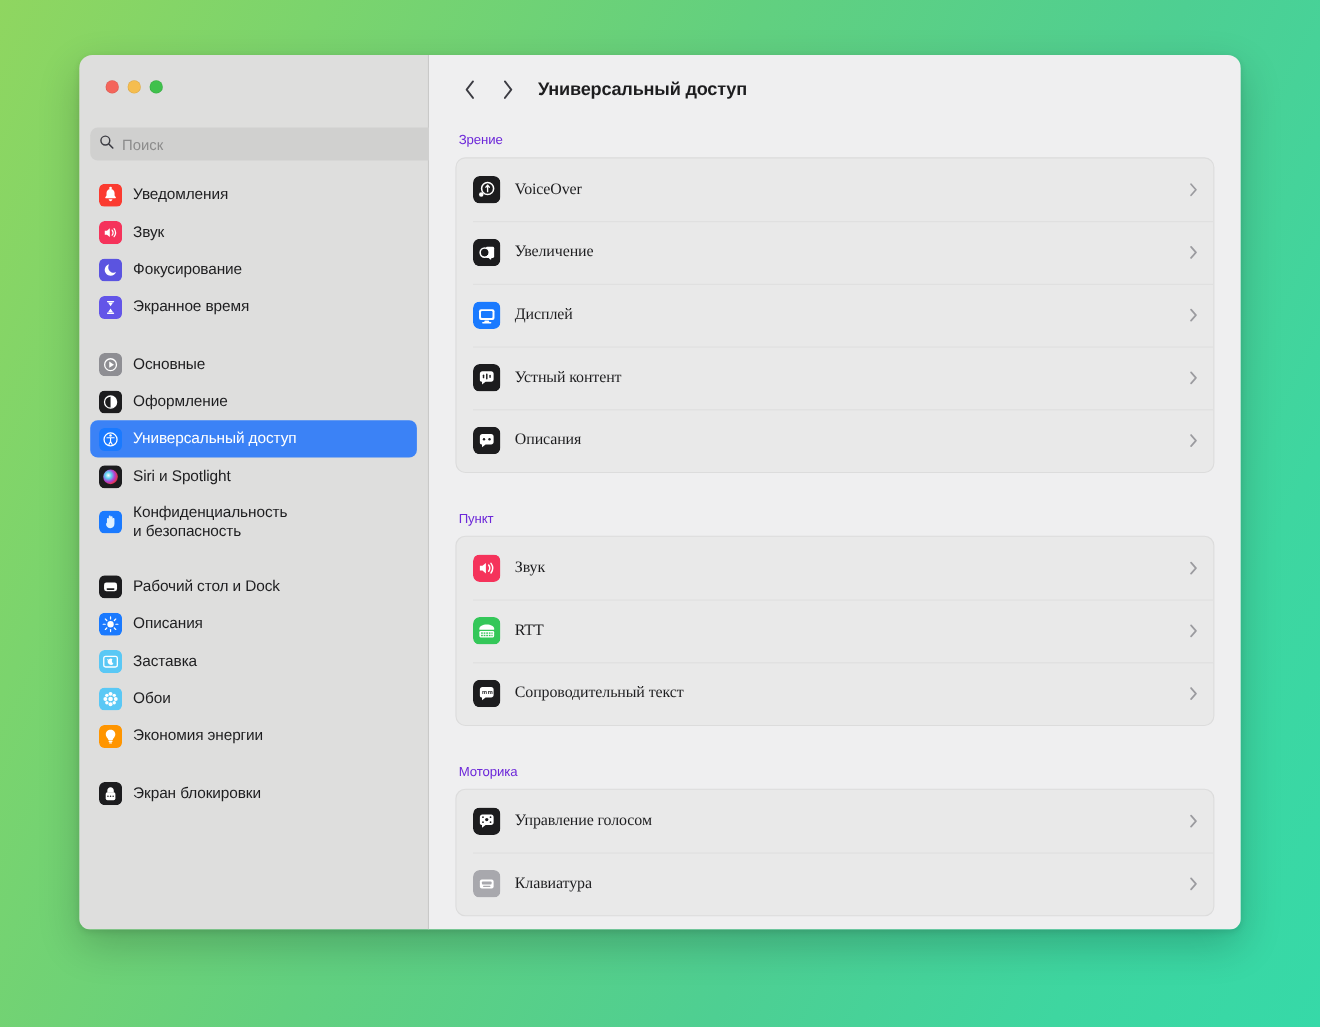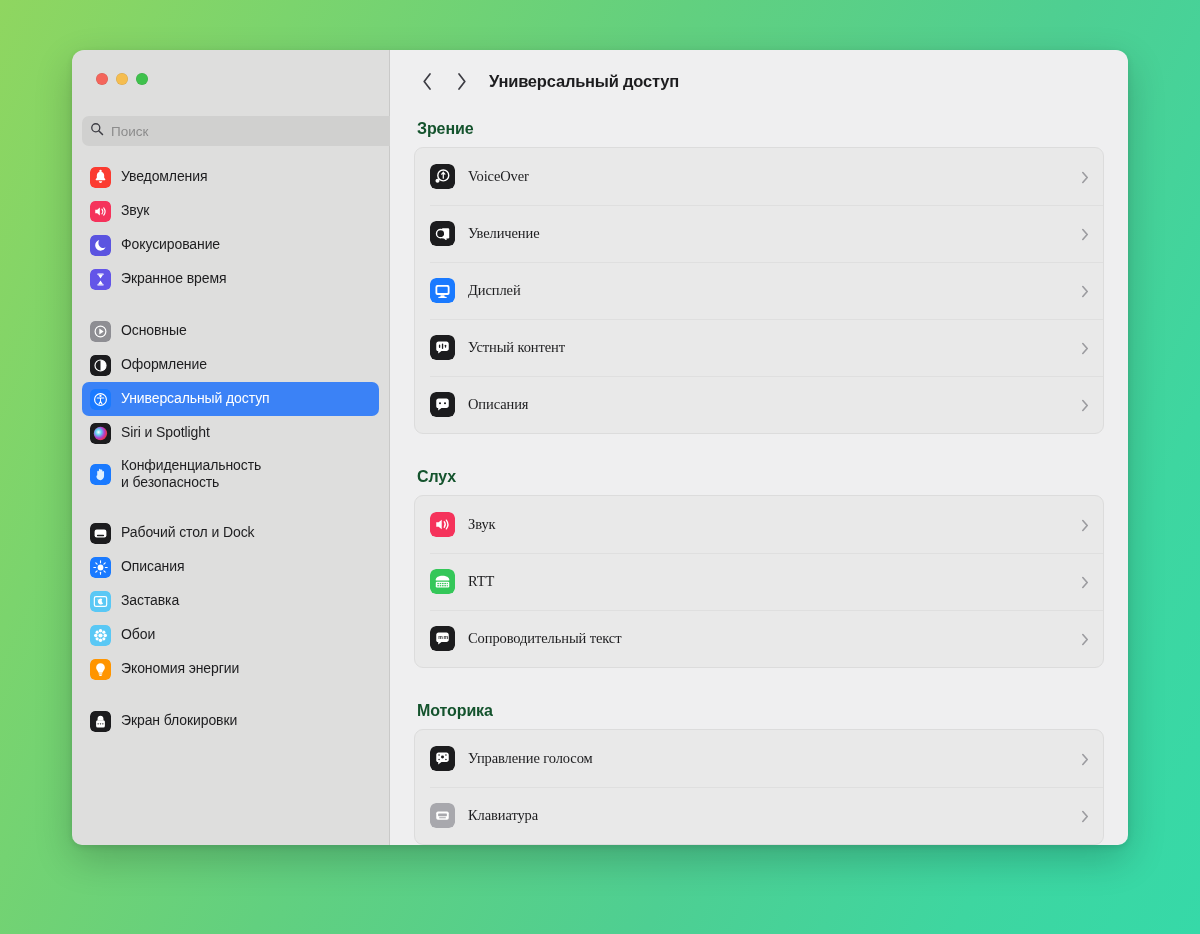--- a/index.html
+++ b/index.html
@@ -70,21 +70,21 @@
     width:30px; height:30px; display:flex; align-items:center; justify-content:center;
     border:none; background:transparent; cursor:default;
   }
   .navbtn svg { width:13px; height:21px; }
   #page-title {
     font-size:16.5px; font-weight:bold; color:#1d1d1f;
     margin-left:9px; letter-spacing:-0.2px;
   }
   #scroll { padding:0 24px 0 24px; }
   .section-title {
-    font-size:16px; font-weight:bold; color:#14532d;
+    font-size:12px; font-weight:normal; color:#6d28d9;
     margin:8px 0 9px 3px; letter-spacing:-0.1px;
   }
   .card {
     background:#e9e9e9; border-radius:9px;
     border:0.5px solid #dcdcdc;
     overflow:hidden; margin-bottom:34px;
   }
   .row {
     display:flex; align-items:center; height:57px;
     padding:0 14px 0 15px; position:relative; cursor:default;
@@ -407,21 +407,21 @@
                   <circle cx="19.2" cy="14.4" r="1.4"></circle>
                 </g>
               </svg>
             </span>
             <span class="row-label">Описания</span>
             <span class="chev"><svg viewBox="0 0 8 13">
                 <polyline points="1.8,1.5 6.2,6.5 1.8,11.5" fill="none" stroke="#8e8e93" stroke-width="1.6" stroke-linecap="round" stroke-linejoin="round"></polyline>
               </svg></span>
           </div>
         </div>
-        <div class="section-title">Слух</div>
+        <div class="section-title">Пункт</div>
         <div class="card">
           <div class="row">
             <span class="row-ic">
               <svg viewBox="0 0 32 32">
                 <rect x="0" y="0" width="32" height="32" rx="7.5" fill="#f5335b"></rect>
                 <path d="M8 13.2h3l4-3.3v12.2l-4-3.3H8z" fill="#fff"></path>
                 <path d="M18.2 12.4a6 6 0 0 1 0 7.2" fill="none" stroke="#fff" stroke-width="1.7" stroke-linecap="round"></path>
                 <path d="M20.9 10.4a9.4 9.4 0 0 1 0 11.2" fill="none" stroke="#fff" stroke-width="1.7" stroke-linecap="round"></path>
               </svg>
             </span>

